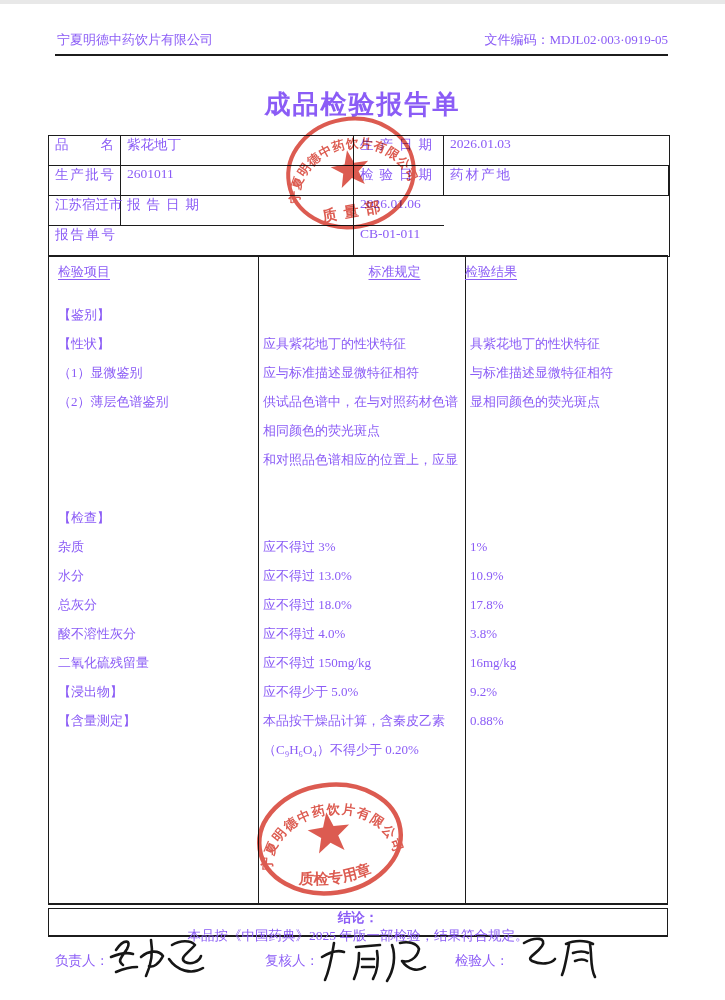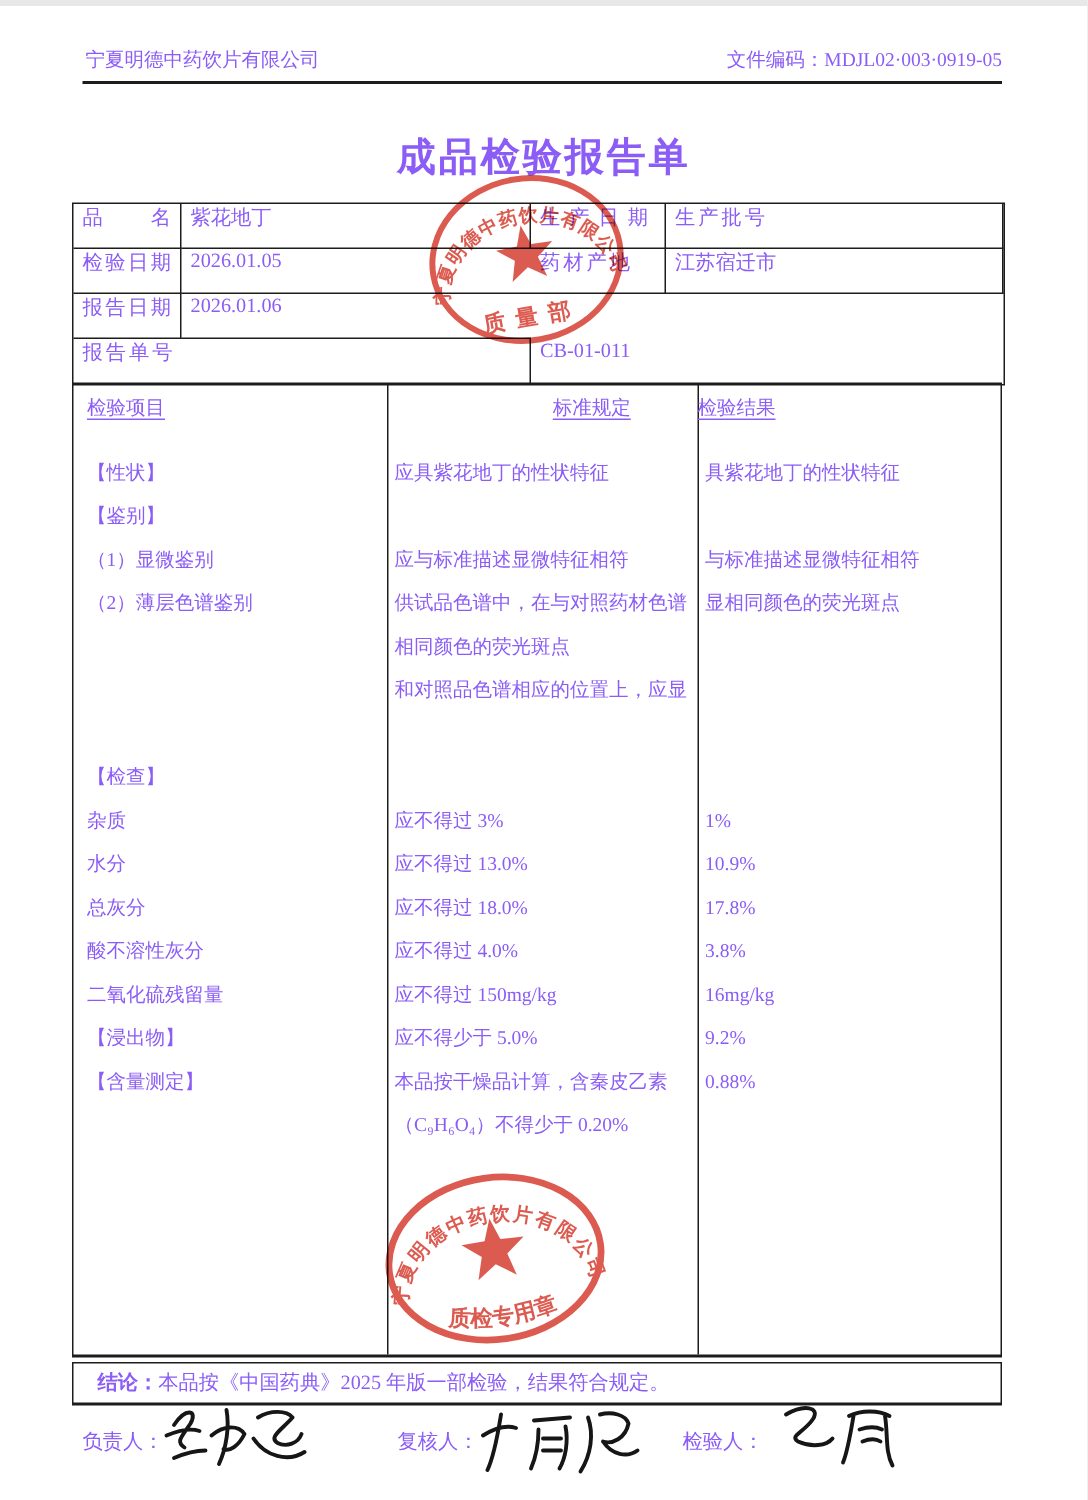--- a/index.html
+++ b/index.html
@@ -36,21 +36,21 @@
   .mt-head .h3{left:416px;width:202px;text-align:left;}
   .tlines{position:absolute;left:0;top:44px;width:100%;}
   .tline{position:relative;height:29px;}
   .tline span{position:absolute;top:50%;transform:translateY(-50%);white-space:nowrap;}
   .tline .c1{left:9px;}
   .tline .c2{left:214px;}
   .tline .c3{left:421px;}
   
   .conclusion{position:absolute;left:48px;top:904px;width:620px;height:29px;
     border:1px solid #1c1c1c;border-bottom-width:2px;box-sizing:border-box;
-    display:flex;align-items:center;padding-left:16px;font-size:13.5px;white-space:nowrap;}
+    display:flex;align-items:center;padding-left:0;font-size:13.5px;white-space:nowrap;flex-direction:column;}
   .conclusion .lab{font-weight:bold;}
   
   .signers{position:absolute;left:0;top:948px;width:100%;font-size:13.5px;}
   .signers .slab{position:absolute;white-space:nowrap;}
   .sig{position:absolute;}
   .sig path{fill:none;stroke:#161616;stroke-width:2.6;stroke-linecap:round;stroke-linejoin:round;}
   
   .stamp{position:absolute;opacity:0.82;mix-blend-mode:multiply;}
   .stamp svg{overflow:visible;display:block;}
   .stamp text{font-family:"Liberation Serif","DejaVu Serif",serif;font-weight:bold;}
@@ -69,29 +69,32 @@
   <div class="info-table">
     <div class="cell">
         <span class="jlabel">品名</span>
       </div>
     <div class="cell">
         <span>紫花地丁</span>
       </div>
     <div class="cell">
         <span class="jlabel4">生产日期</span>
       </div>
+    <div class="cell last">
+        <span>2026.01.03</span>
+      </div>
 
     <div class="cell">
         <span class="jlabel">生产批号</span>
       </div>
     <div class="cell">
+        <span>2601011</span>
+      </div>
+    <div class="cell">
         <span class="jlabel4">检验日期</span>
-      </div>
-    <div class="cell last">
-        <span>2026.01.05</span>
       </div>
 
     <div class="cell">
         <span class="jlabel">药材产地</span>
       </div>
     <div class="cell">
         <span>江苏宿迁市</span>
       </div>
     <div class="cell">
         <span class="jlabel4">报告日期</span>
@@ -111,28 +114,28 @@
   <div class="main-table">
     <div class="vline v1"></div>
     <div class="vline v2"></div>
     <div class="mt-head">
       <span class="h h1">检验项目</span>
       <span class="h h2">标准规定</span>
       <span class="h h3">检验结果</span>
     </div>
     <div class="tlines">
       <div class="tline">
+          <span class="c1">【鉴别】</span>
+          <span class="c2"></span>
+          <span class="c3"></span>
+        </div>
+      <div class="tline">
           <span class="c1">【性状】</span>
           <span class="c2">应具紫花地丁的性状特征</span>
           <span class="c3">具紫花地丁的性状特征</span>
-        </div>
-      <div class="tline">
-          <span class="c1">【鉴别】</span>
-          <span class="c2"></span>
-          <span class="c3"></span>
         </div>
       <div class="tline">
           <span class="c1">（1）显微鉴别</span>
           <span class="c2">应与标准描述显微特征相符</span>
           <span class="c3">与标准描述显微特征相符</span>
         </div>
       <div class="tline">
           <span class="c1">（2）薄层色谱鉴别</span>
           <span class="c2">供试品色谱中，在与对照药材色谱</span>
           <span class="c3">显相同颜色的荧光斑点</span>

